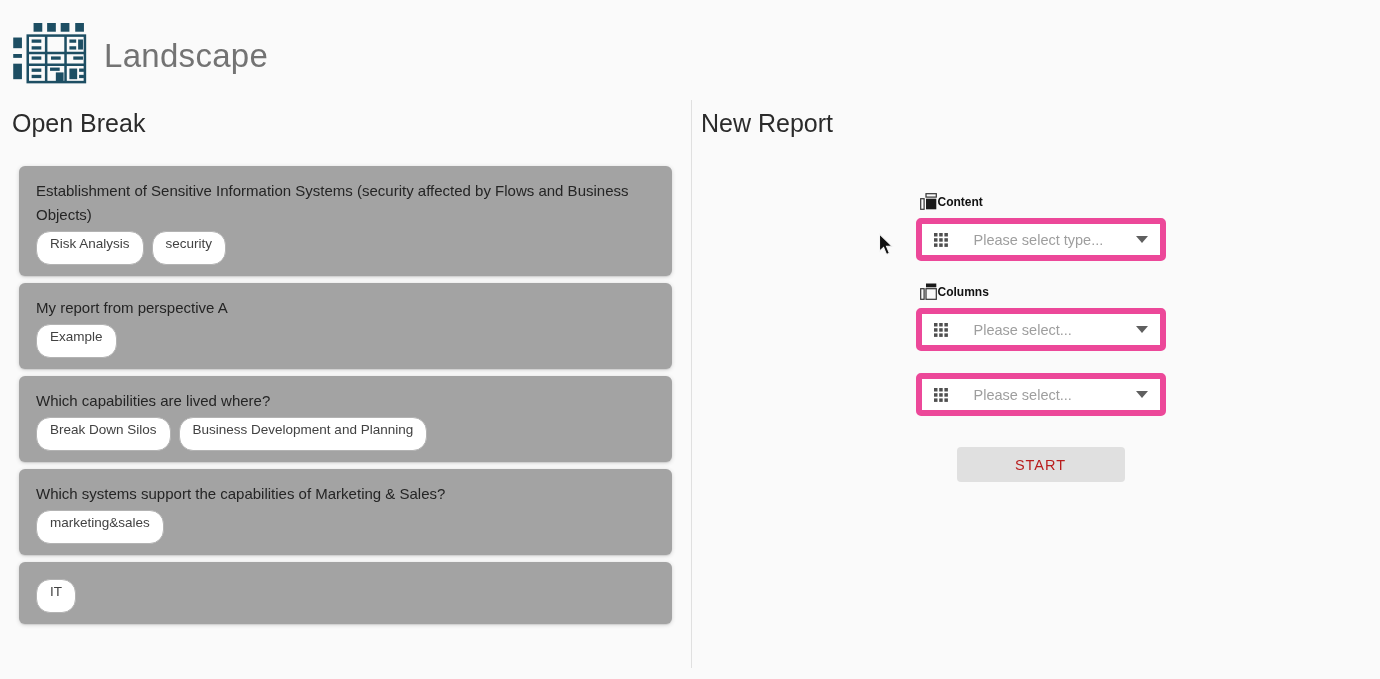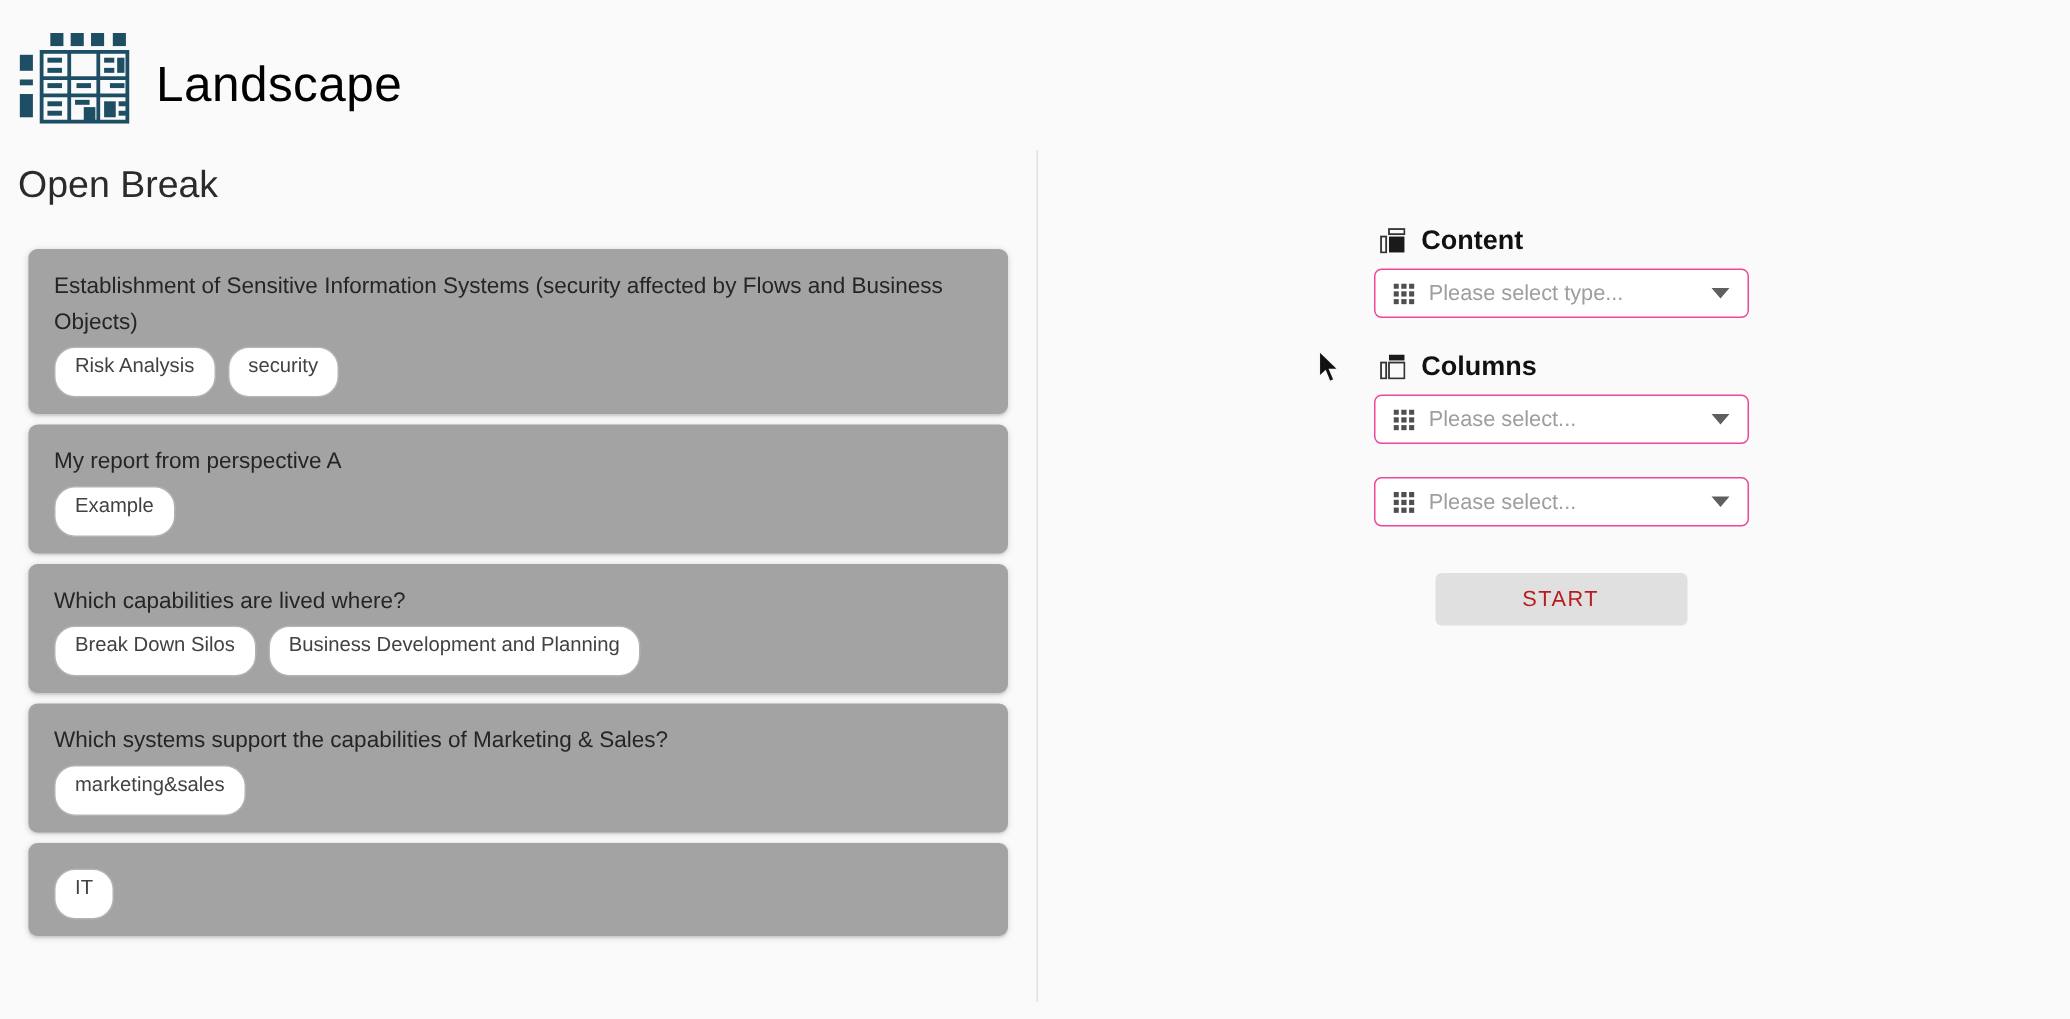--- a/index.html
+++ b/index.html
@@ -8,21 +8,21 @@
     width:1380px; height:679px;
     background:#fafafa;
     font-family:"Liberation Sans", sans-serif;
     color:#212121;
     position:relative;
     overflow:hidden;
   }
 
   
   .topbar { display:flex; align-items:center; gap:14px; padding:16px 0 0 12px; height:95px; }
-  .brand { font-size:33px; color:#000000; letter-spacing:.3px; }
+  .brand { font-size:33px; color:#737373; letter-spacing:.3px; }
 
   
   .panes { display:flex; align-items:stretch; height:584px; }
   .pane-left { width:691px; padding-left:12px; }
   .divider { width:1px; background:#e0e0e0; margin:5px 0 11px 0; }
   .pane-right { flex:1; padding-left:9px; }
 
   h1.pane-heading { font-size:25px; font-weight:400; margin:14px 0 0 0; color:#2b2b2b; }
 
   
@@ -37,28 +37,28 @@
   .chips { margin-top:4px; }
   .chip {
     display:inline-block; border:1px solid #b3b3b3; border-radius:14px;
     padding:3px 13px 12px; font-size:13.5px; color:#424242;
     margin-right:8px; background:#fff; line-height:17px;
   }
 
   
   .form-col { width:250px; margin:55px auto 0; }
   .section-label {
-    display:flex; align-items:center; gap:11px;
-    font-weight:700; font-size:18px; color:#111;
+    display:flex; align-items:center; gap:1px;
+    font-weight:700; font-size:12px; color:#111;
     margin:0 0 8px 4px;
   }
   .section-label + .select { margin-bottom:22px; }
   .select {
-    height:33px; border:1px solid #ec4899; border-radius:5px; background:#fff;
-    display:flex; align-items:center; gap:10px; padding:0 12px;
+    height:43px; border:6px solid #ec4899; border-radius:5px; background:#fff;
+    display:flex; align-items:center; gap:26px; padding:0 12px;
     cursor:pointer;
   }
   .placeholder { color:#9e9e9e; font-size:14.5px; flex:1; white-space:nowrap; }
   .caret {
     width:0; height:0;
     border-left:6px solid transparent; border-right:6px solid transparent;
     border-top:7px solid #5f5f5f;
   }
   .start-btn {
     display:block; margin:31px auto 0; width:168px; height:35px;
@@ -143,20 +143,21 @@
 
   <div class="card">
     <div class="chips"><span class="chip">IT</span></div>
   </div>
 </div>
   </section>
 
   <div class="divider"></div>
 
   <section class="pane-right">
+    <h1 class="pane-heading">New Report</h1>
 
     <div class="form-col">
 
       <div class="section-label">
         <span>
           <svg class="matrix-icon" width="17" height="17" viewBox="0 0 17 17">
             <rect x="0.7" y="5.7" width="3.4" height="10.6" fill="none" stroke="#333" stroke-width="1.2"></rect>
             <rect x="6.0" y="0.7" width="10.3" height="3.4" fill="none" stroke="#333" stroke-width="1.2"></rect>
             <rect x="6.0" y="5.7" width="10.3" height="10.6" fill="#1a1a1a"></rect>
           </svg>

